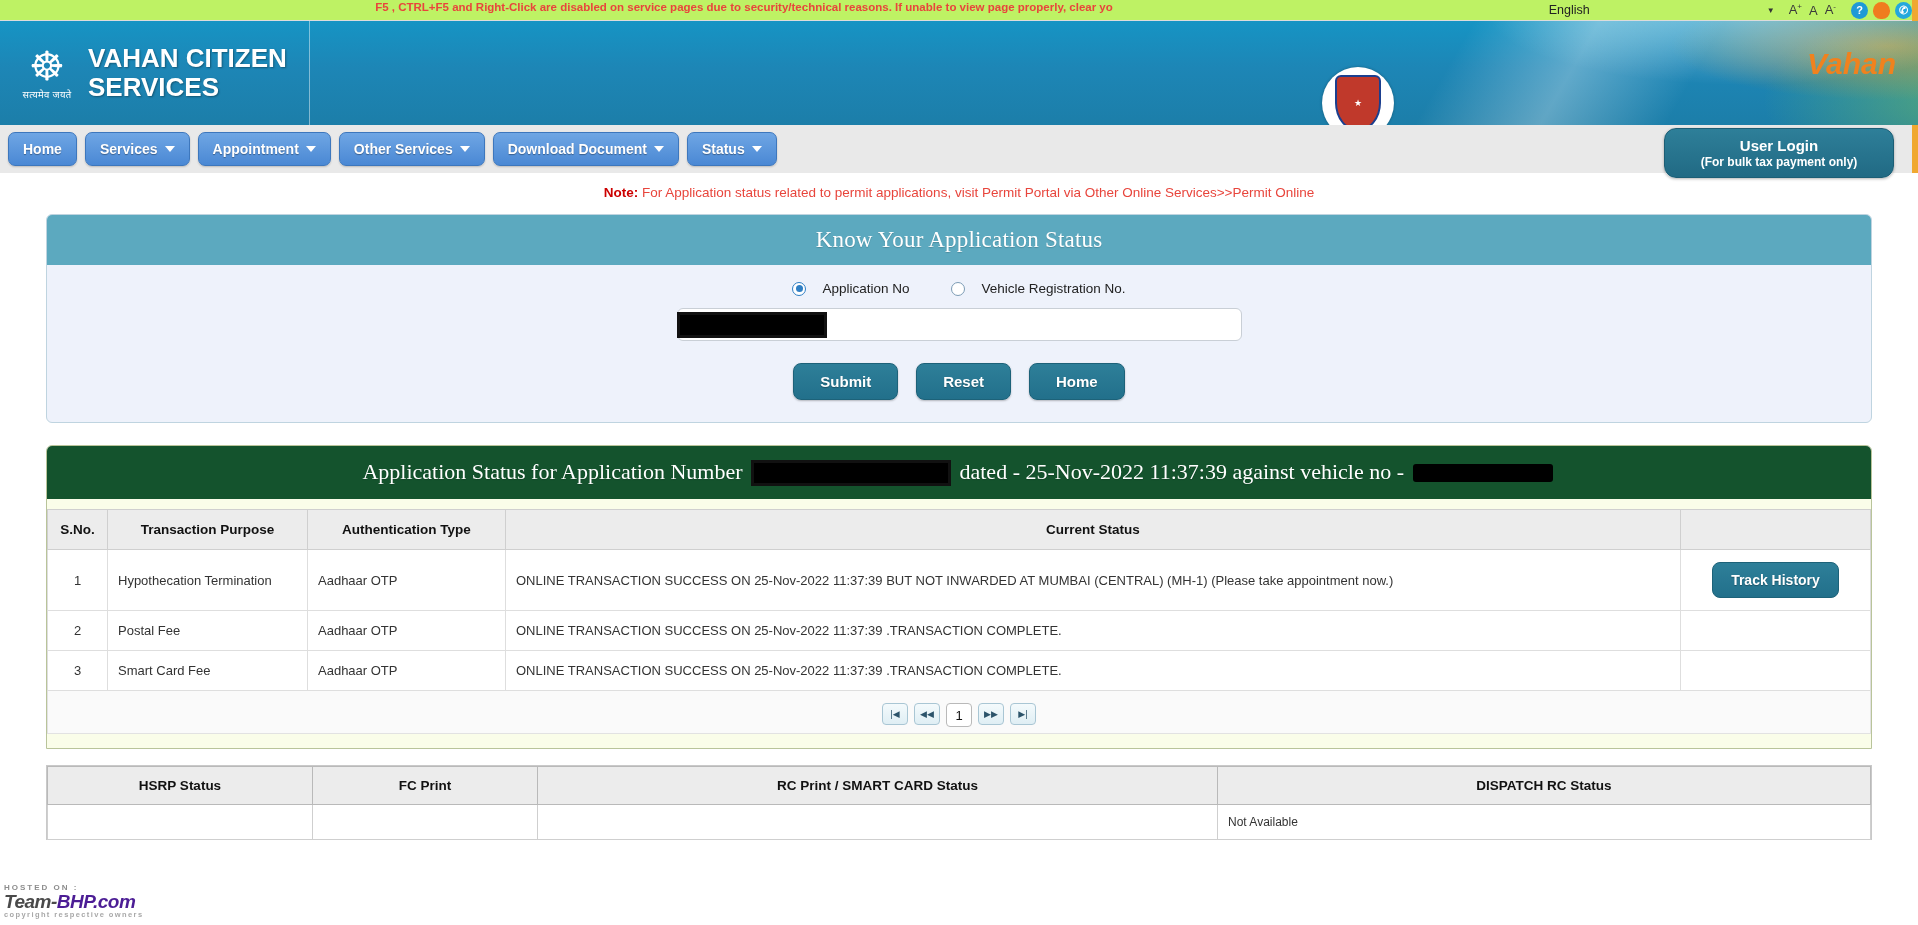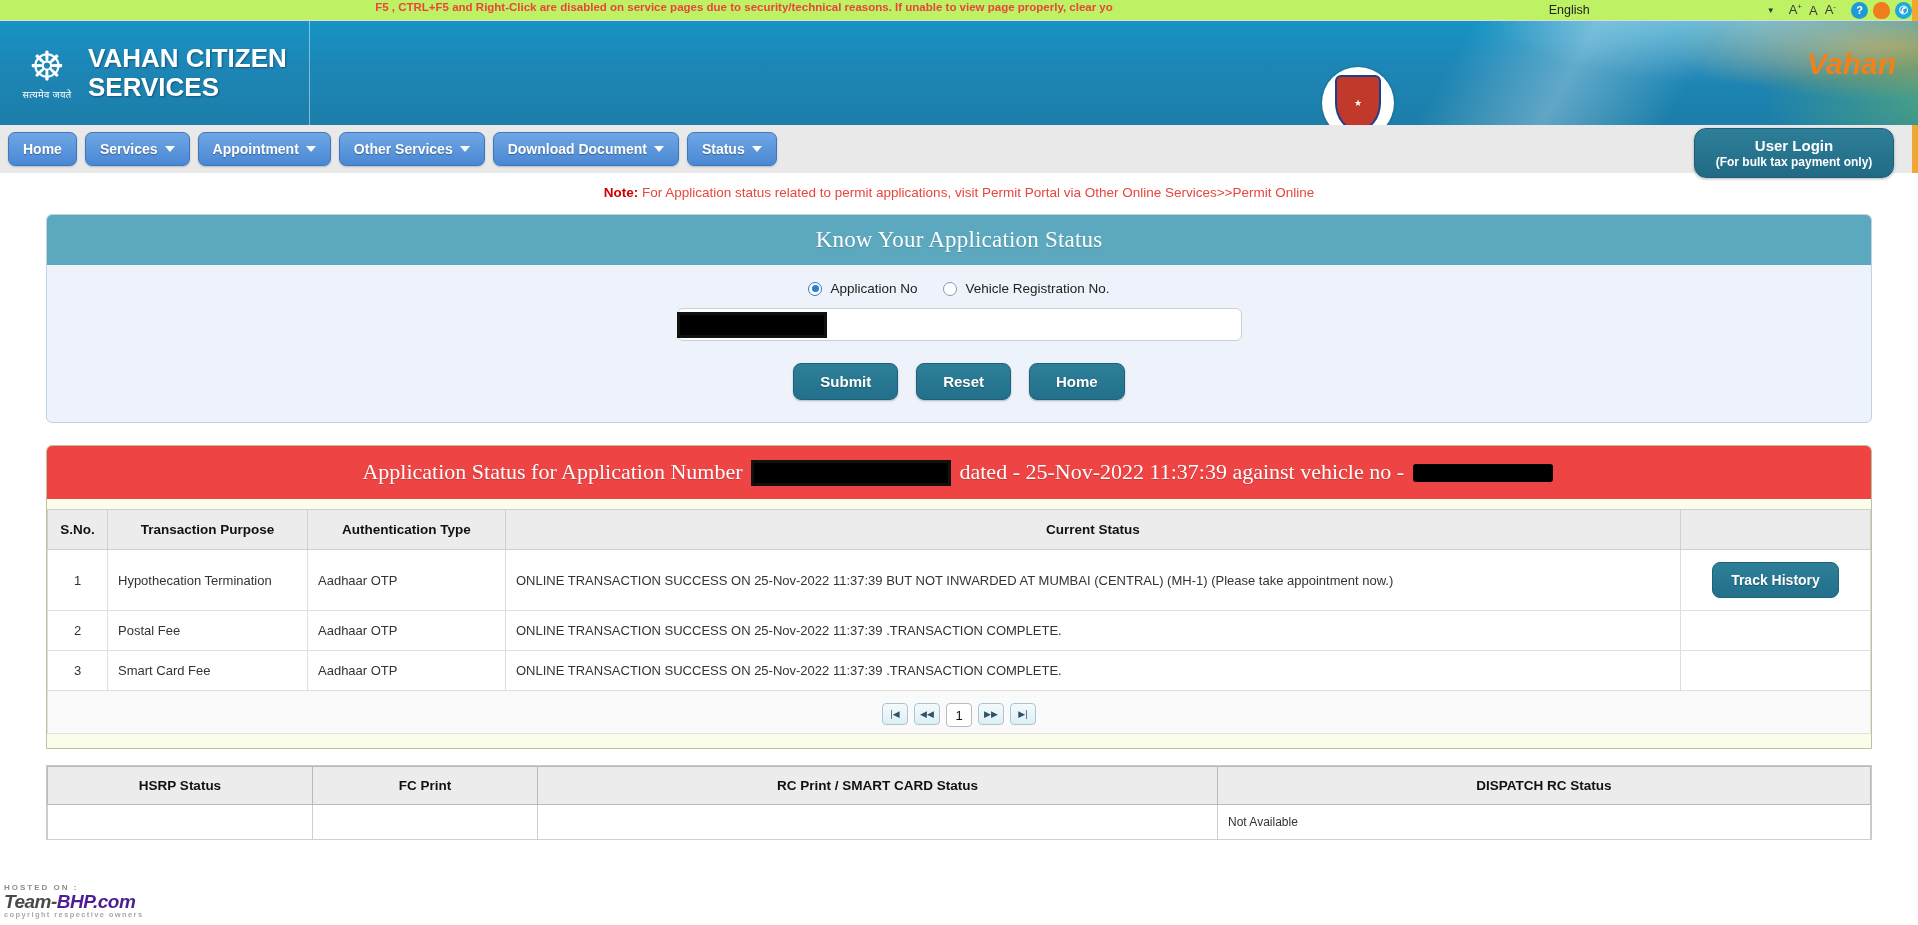--- a/index.html
+++ b/index.html
@@ -127,21 +127,21 @@
     text-shadow: 0 1px 1px rgba(0,0,0,.35);
     cursor:pointer; white-space:nowrap;
     box-shadow: 0 1px 2px rgba(0,0,0,.2);
   }
   .caret-d {
     width:0;height:0;border-left:5px solid transparent;border-right:5px solid transparent;
     border-top:6px solid #fff;
   }
   .loginbtn {
     position:absolute; right:24px; top:3px;
-    width: 200px; padding: 8px 6px;
+    width: 230px; padding: 8px 6px;
     background: linear-gradient(180deg,#2e7f99 0%,#216a84 100%);
     border:1px solid #1c5e75; border-radius:12px;
     color:#fff; text-align:center; cursor:pointer;
     box-shadow: 0 1px 3px rgba(0,0,0,.3);
   }
   .loginbtn .l1 { font-size:15px; font-weight:bold; }
   .loginbtn .l2 { font-size:12px; font-weight:bold; margin-top:1px;}
   .nav-rightedge {
     position:absolute; right:0; top:0; width:6px; height:48px; background:#f0a830;
   }
@@ -158,21 +158,21 @@
     background:#eef2fb;
   }
   .panel-head {
     background:#5ca9bf; color:#fff; text-align:center;
     font-family:"Liberation Serif", serif;
     font-size:23px; padding: 12px 0; letter-spacing:.2px;
     text-shadow: 0 1px 1px rgba(0,0,0,.18);
   }
   .panel-body { padding: 16px 0 22px; }
   .radio-row {
-    display:flex; align-items:center; justify-content:center; gap:8px;
+    display:flex; align-items:center; justify-content:center; gap:16px;
     font-size:13.5px; color:#222;
   }
   .radio {
     width:14px; height:14px; border-radius:50%;
     border:1px solid #7c9cb5; background:#fff;
     display:inline-flex; align-items:center; justify-content:center;
   }
   .radio.on { border-color:#2f7fc4; }
   .radio.on::after {
     content:""; width:7px; height:7px; border-radius:50%; background:#2f7fc4;
@@ -194,21 +194,21 @@
     border:1px solid #1d6279; border-radius:8px;
     color:#fff; font-size:15px; font-weight:bold;
     padding: 9px 26px; cursor:pointer;
     text-shadow: 0 1px 1px rgba(0,0,0,.3);
     box-shadow: 0 1px 2px rgba(0,0,0,.25);
   }
 
   
   .result { margin-top: 22px; border:1px solid #b9c49a; border-radius:6px 6px 0 0; overflow:hidden;}
   .result-head {
-    background:#ef4444; color:#fff; text-align:center;
+    background:#14532d; color:#fff; text-align:center;
     font-family:"Liberation Serif", serif;
     font-size:22px; padding: 13px 0; position:relative;
     text-shadow: 0 1px 1px rgba(0,0,0,.2);
   }
   .redact-inline {
     display:inline-block; width:200px; height:26px; background:#000;
     border:3px solid #111; vertical-align:-7px; margin: 0 3px;
   }
   .redact-inline.small {
     width:140px; height:18px; border:none; border-radius:3px; vertical-align:-3px;

